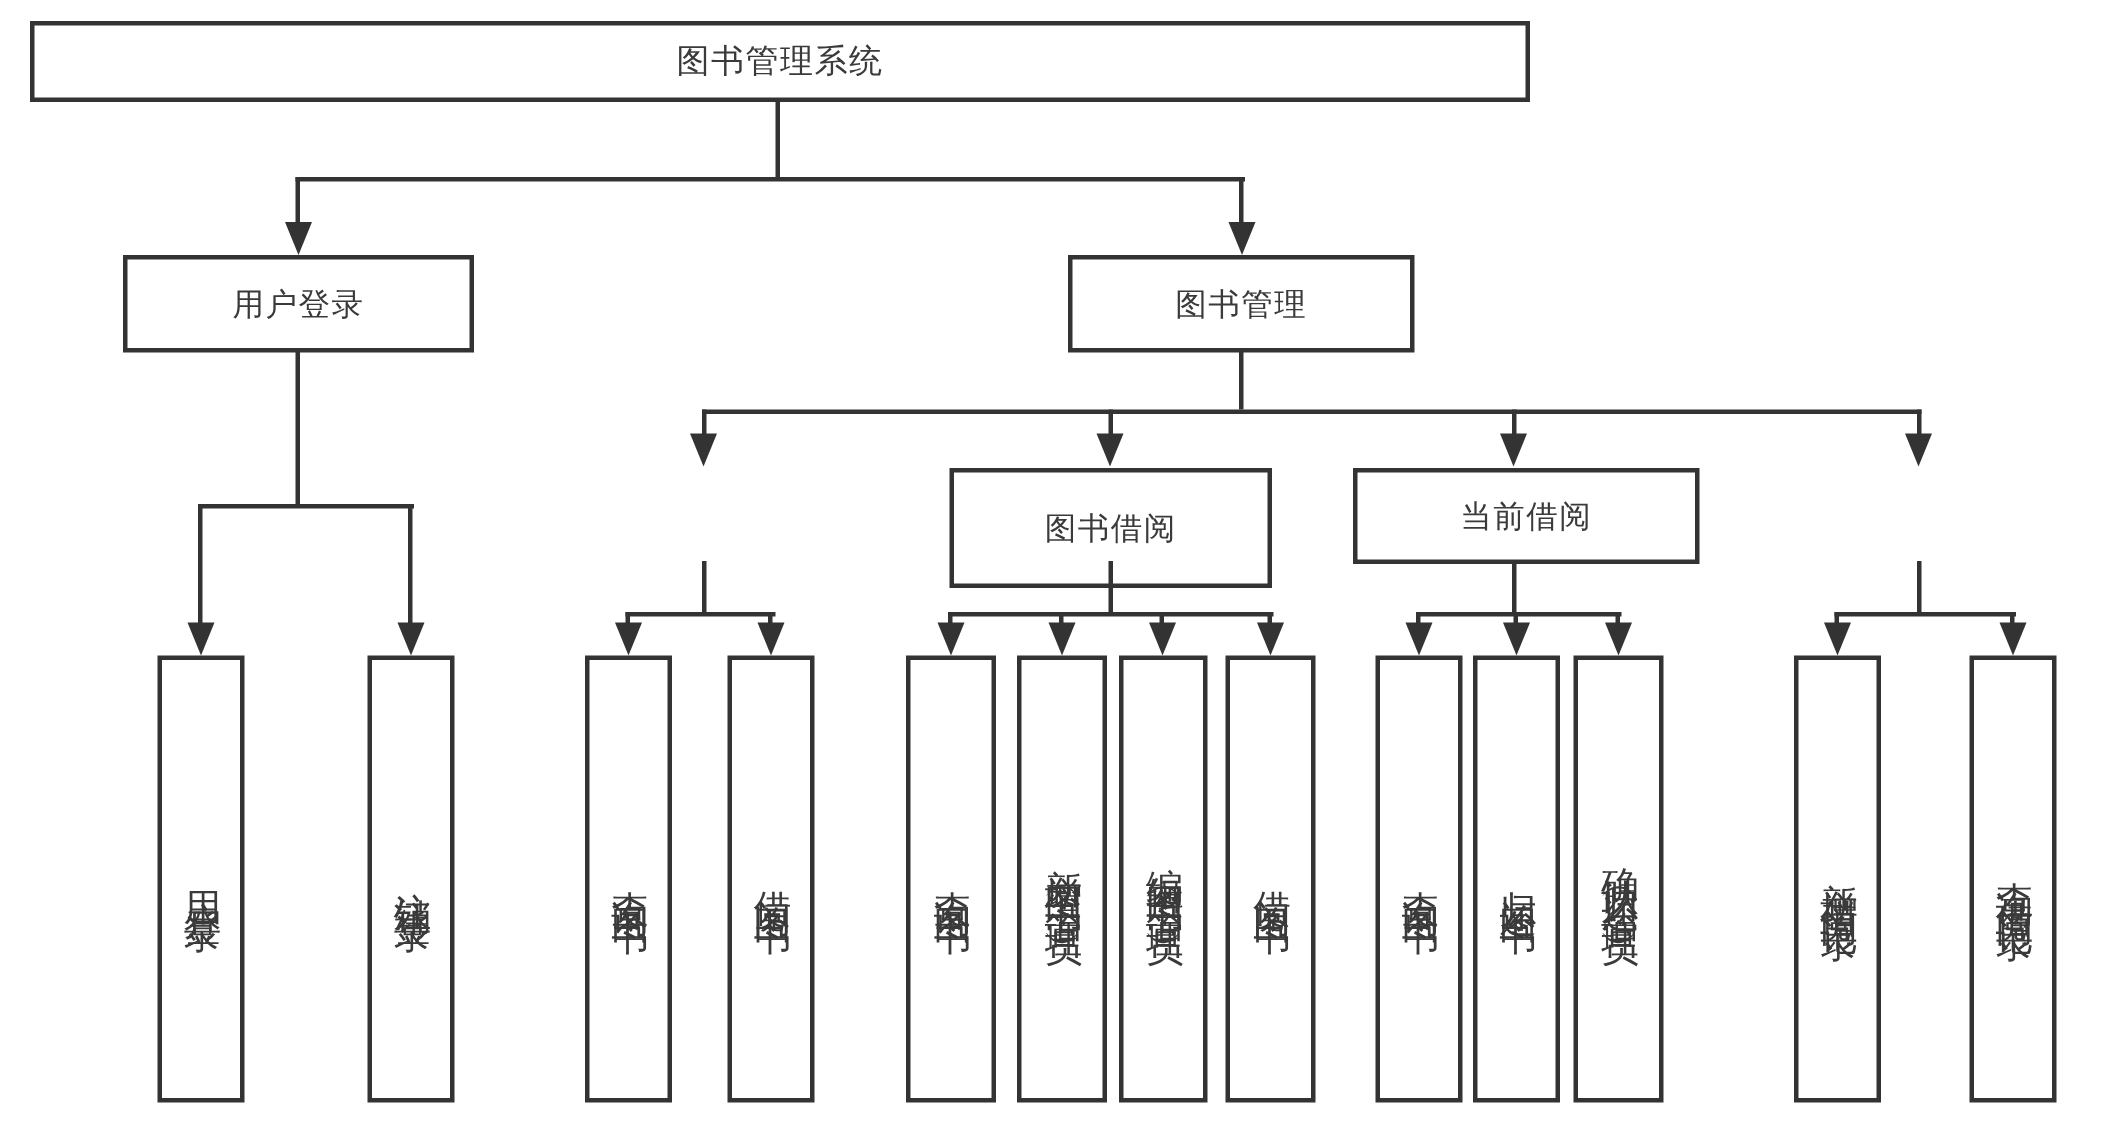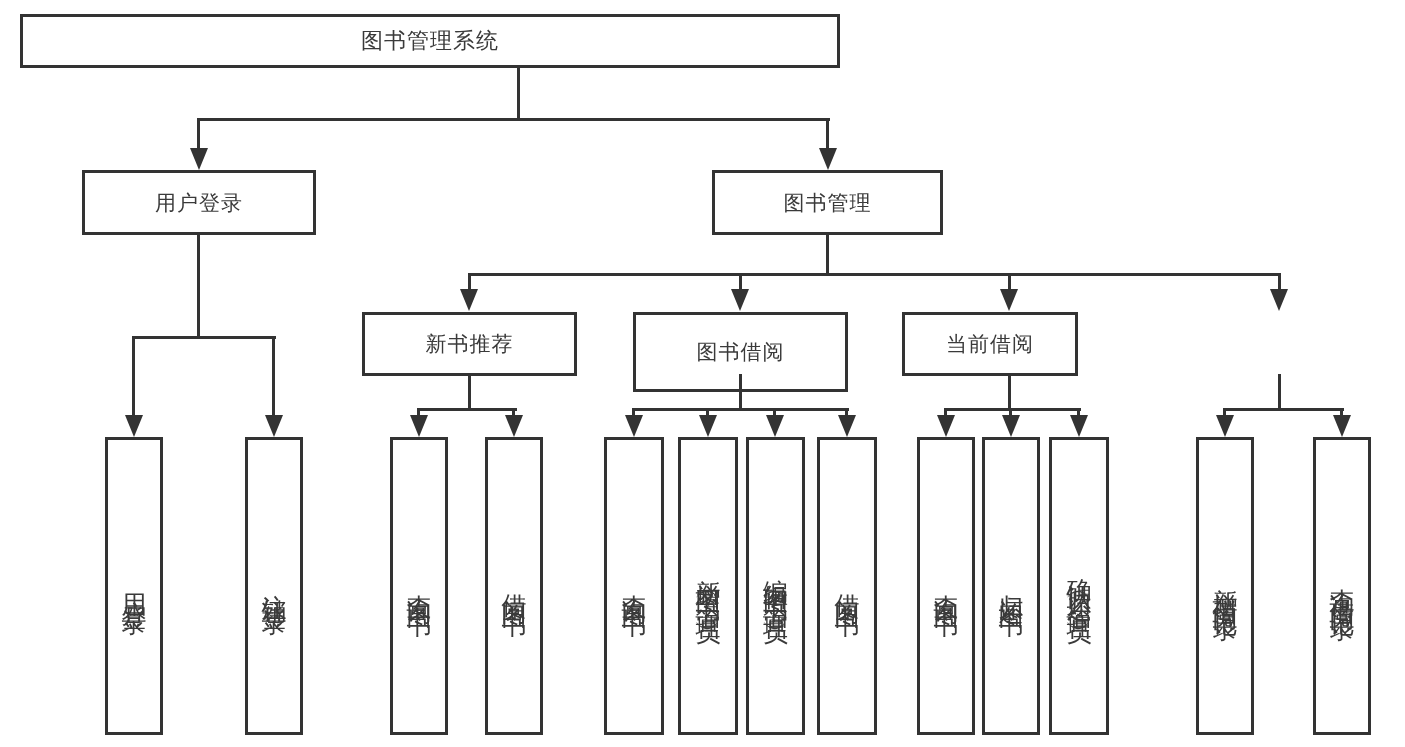--- a/index.html
+++ b/index.html
@@ -66,38 +66,35 @@
     color: var(--watermark);
     white-space: nowrap;
     z-index: 5;
   }
 </style>
 </head>
 <body>
 
 <div class="canvas">
 
-  <div class="box" style="left:20px;top:14px;width:820px;height:54px">
+  <div class="box" style="left:20px;top:14px;width:1000px;height:54px">
     <span class="hlabel root-label">图书管理系统</span>
   </div>
 
   <div class="box" style="left:82px;top:170px;width:234px;height:65px">
     <span class="hlabel">用户登录</span>
   </div>
   <div class="box" style="left:712px;top:170px;width:231px;height:65px">
     <span class="hlabel">图书管理</span>
   </div>
 
-  <div class="box" style="left:362px;top:312px;width:215px;height:64px">
-    <span class="hlabel">新书推荐</span>
-  </div>
   <div class="box" style="left:633px;top:312px;width:215px;height:80px">
     <span class="hlabel">图书借阅</span>
   </div>
-  <div class="box" style="left:902px;top:312px;width:176px;height:64px">
+  <div class="box" style="left:902px;top:312px;width:231px;height:64px">
     <span class="hlabel">当前借阅</span>
   </div>
 
   <div class="box leaf" style="left:105px;width:58px">
     <span class="vtext">用户登录</span>
   </div>
   <div class="box leaf" style="left:245px;width:58px">
     <span class="vtext">注销登录</span>
   </div>
 

